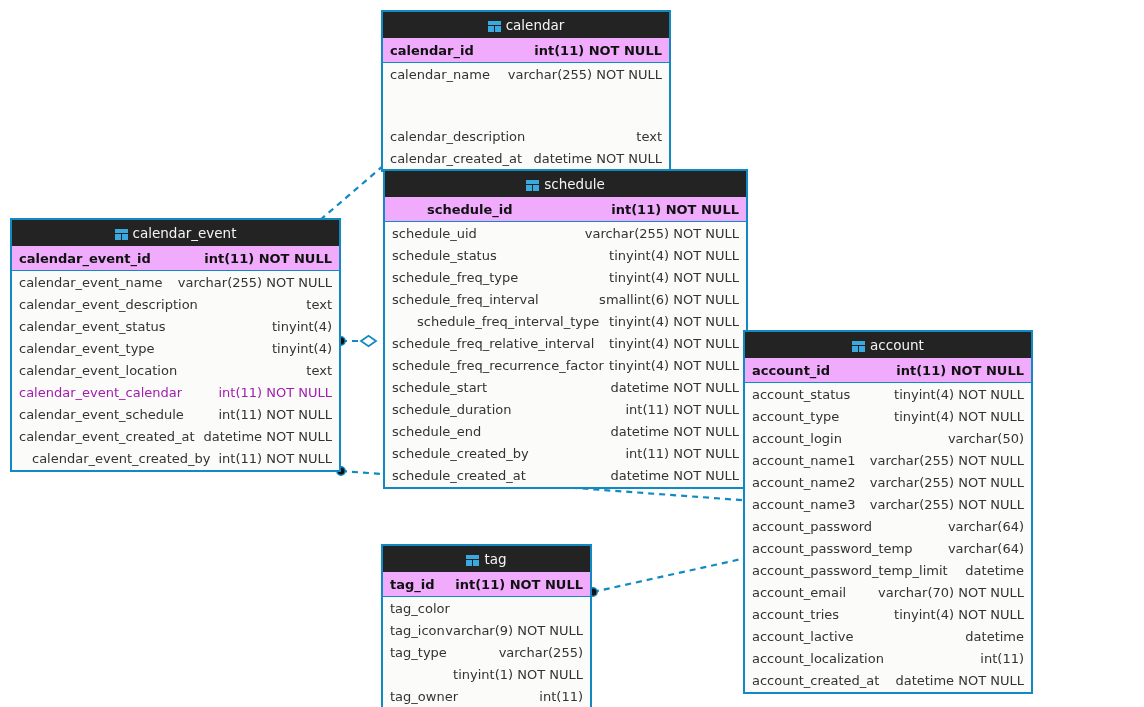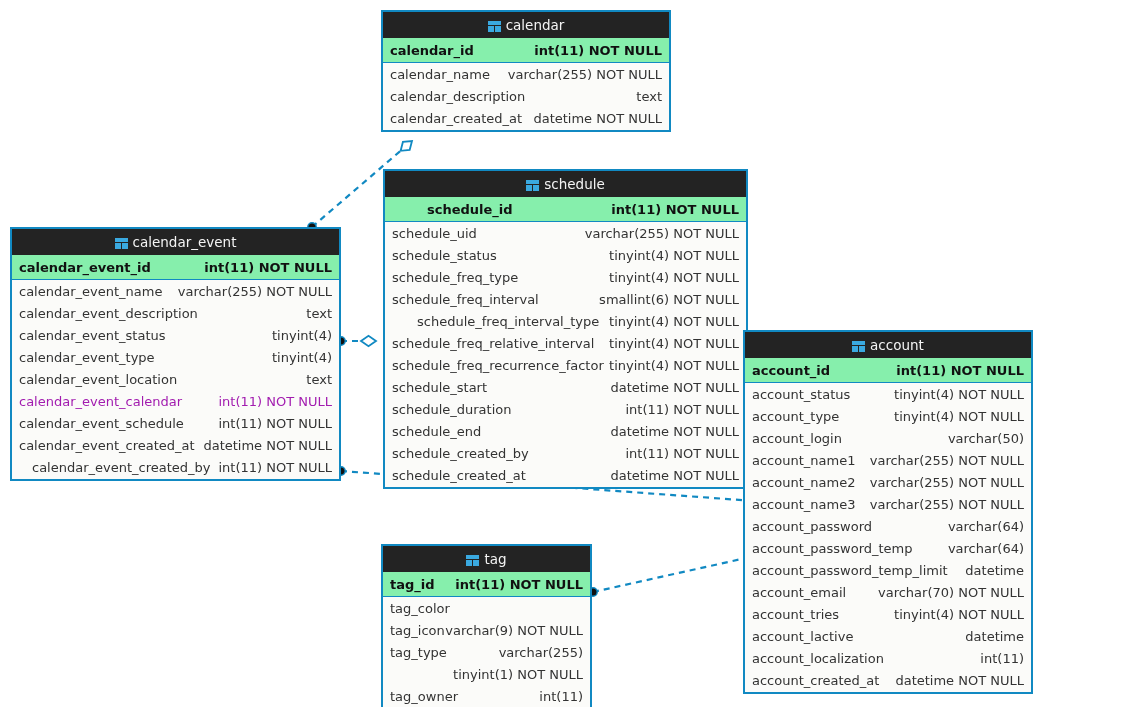--- a/index.html
+++ b/index.html
@@ -53,21 +53,21 @@
     color:#333333;
     padding:0 7px;
     white-space:nowrap;
     box-sizing:border-box;
   }
   .row .fname{float:left;}
   .row .ftype{float:right;}
   .row.pk{
     font-weight:bold;
     color:#111111;
-    background:#86efac;
+    background:#f0abfc;
     border-bottom:1.5px solid #1189c2;
     height:25px;line-height:25px;
   }
   .rows{background:#fbfbf9;padding-top:1px;}
 </style>
 </head>
 <body>
 
 <div id="canvas">
   <svg id="links" viewBox="0 0 1144 707" width="1144" height="707">
@@ -101,21 +101,21 @@
       <div class="ent-header" style="background: rgb(35, 35, 35); color: rgb(244, 244, 244);"><span class="tbl-icon"><i class="bar" style="background: rgb(58, 169, 224);"></i><i class="c1" style="background: rgb(58, 169, 224);"></i><i class="c2" style="background: rgb(58, 169, 224);"></i></span><span>calendar</span></div>
       <div class="row pk" style="border-bottom-color: rgb(17, 137, 194); color: rgb(17, 17, 17);">
         <span class="fname">calendar_id</span>
         <span class="ftype">int(11) NOT NULL</span>
       </div>
       <div class="rows" style="background: rgb(251, 251, 249);">
         <div class="row" style="color: rgb(51, 51, 51);">
           <span class="fname">calendar_name</span>
           <span class="ftype">varchar(255) NOT NULL</span>
         </div>
-        <div class="row" style="color: rgb(51, 51, 51);">
+        <div class="row" style="color: rgb(51, 51, 51); margin-top: 40px;">
           <span class="fname">calendar_description</span>
           <span class="ftype">text</span>
         </div>
         <div class="row" style="color: rgb(51, 51, 51);">
           <span class="fname">calendar_created_at</span>
           <span class="ftype">datetime NOT NULL</span>
         </div>
       </div>
     </div>
     <div class="entity" style="left: 383px; top: 169px; width: 365px; border-color: rgb(17, 137, 194); background: rgb(251, 251, 249);">
@@ -168,21 +168,21 @@
         <div class="row" style="color: rgb(51, 51, 51);">
           <span class="fname">schedule_created_by</span>
           <span class="ftype">int(11) NOT NULL</span>
         </div>
         <div class="row" style="color: rgb(51, 51, 51);">
           <span class="fname">schedule_created_at</span>
           <span class="ftype">datetime NOT NULL</span>
         </div>
       </div>
     </div>
-    <div class="entity" style="left: 10px; top: 227px; width: 331px; border-color: rgb(17, 137, 194); background: rgb(251, 251, 249);">
+    <div class="entity" style="left: 10px; top: 218px; width: 331px; border-color: rgb(17, 137, 194); background: rgb(251, 251, 249);">
       <div class="ent-header" style="background: rgb(35, 35, 35); color: rgb(244, 244, 244);"><span class="tbl-icon"><i class="bar" style="background: rgb(58, 169, 224);"></i><i class="c1" style="background: rgb(58, 169, 224);"></i><i class="c2" style="background: rgb(58, 169, 224);"></i></span><span>calendar_event</span></div>
       <div class="row pk" style="border-bottom-color: rgb(17, 137, 194); color: rgb(17, 17, 17);">
         <span class="fname">calendar_event_id</span>
         <span class="ftype">int(11) NOT NULL</span>
       </div>
       <div class="rows" style="background: rgb(251, 251, 249);">
         <div class="row" style="color: rgb(51, 51, 51);">
           <span class="fname">calendar_event_name</span>
           <span class="ftype">varchar(255) NOT NULL</span>
         </div>

